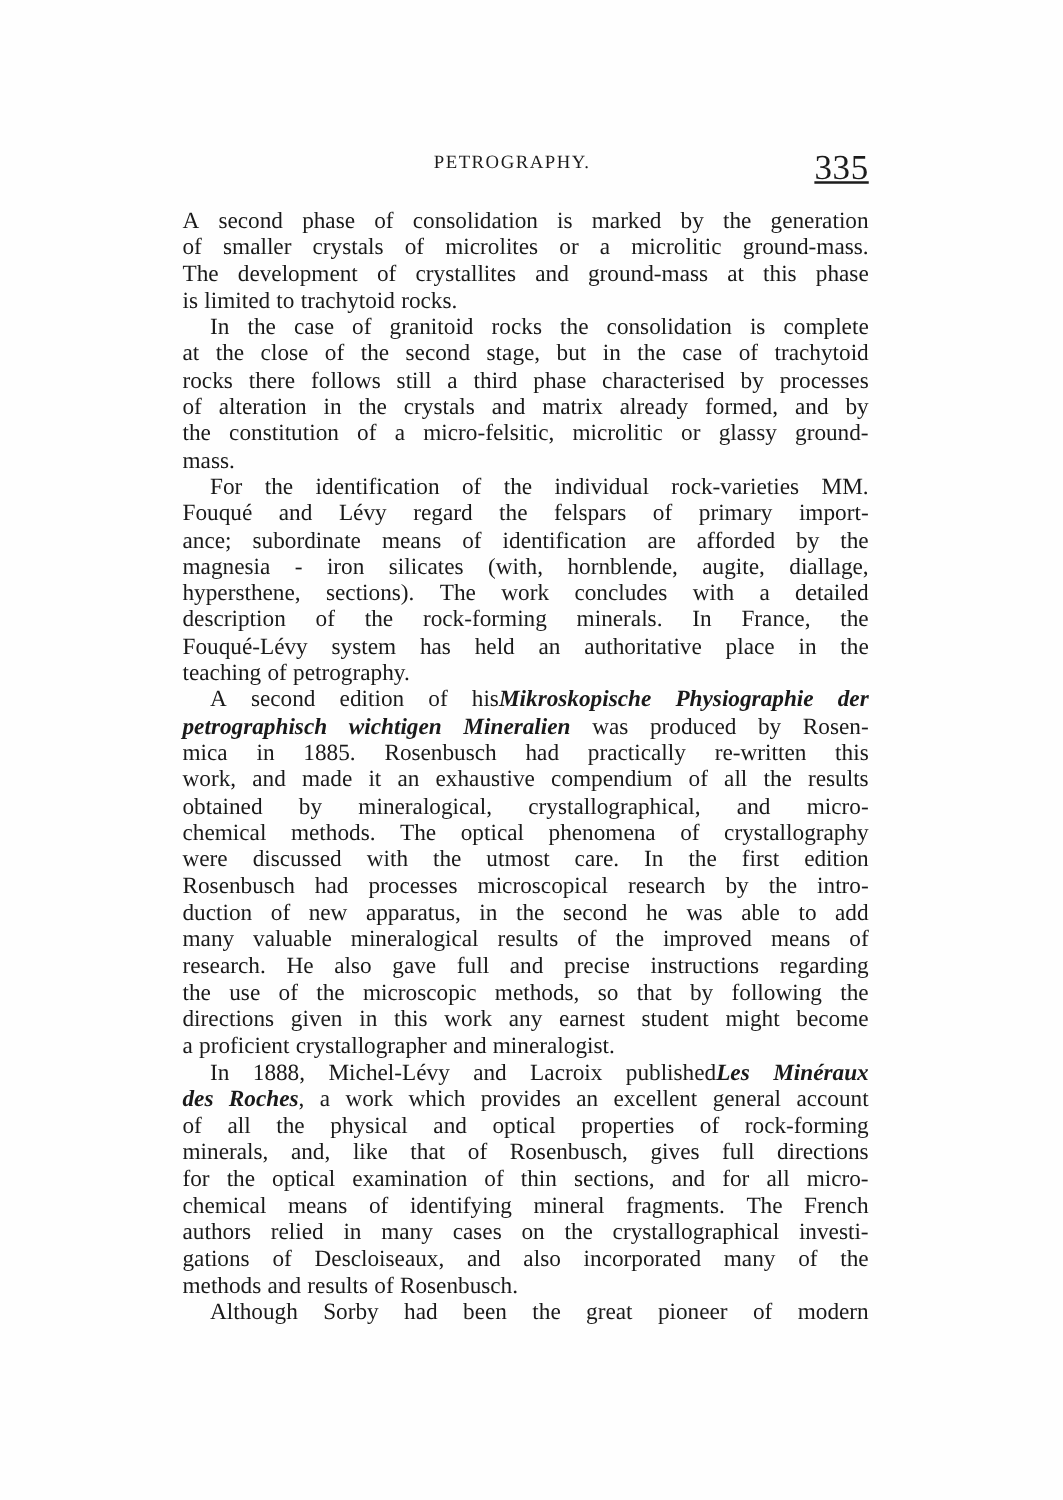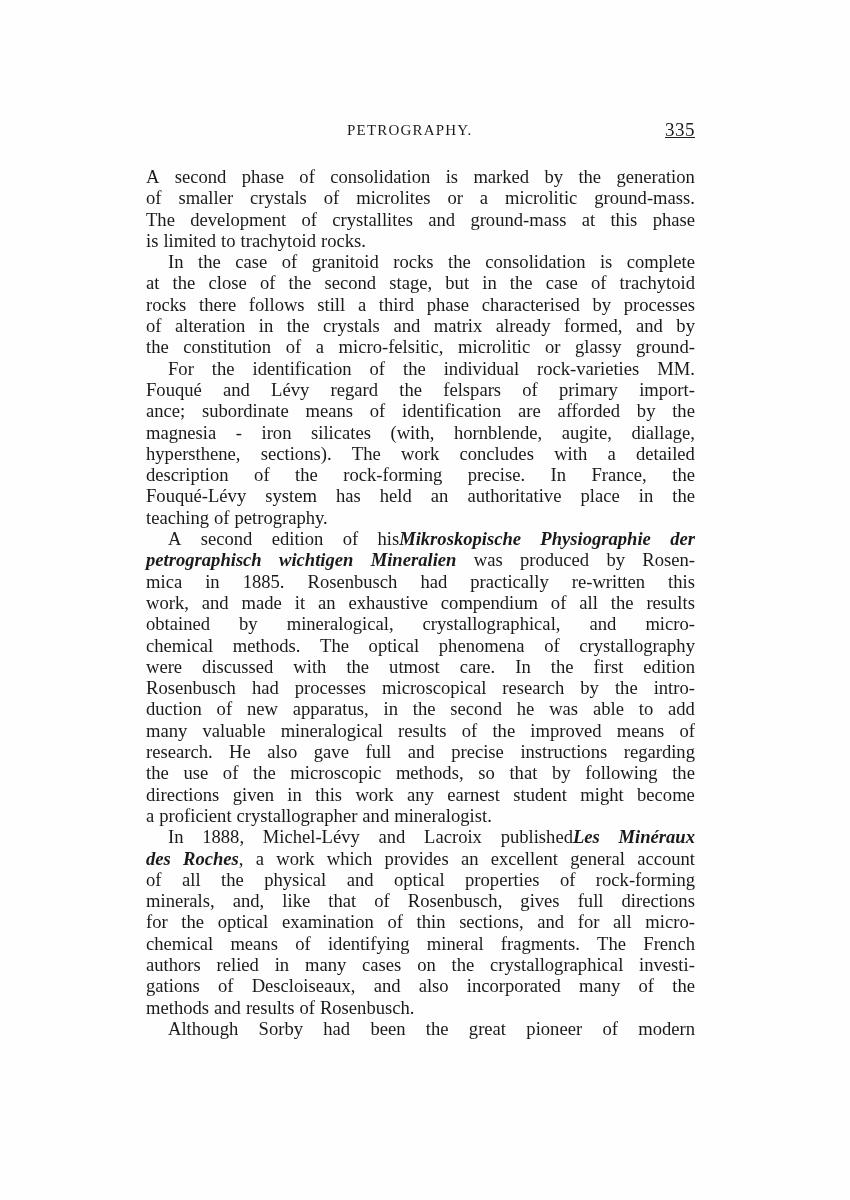--- a/index.html
+++ b/index.html
@@ -34,21 +34,21 @@
     left: 201px;
     top: 3px;
     font-size: 15px;
     letter-spacing: 1.2px;
     color: #1c1c1c;
   }
   .page-number {
     position: absolute;
     right: 0;
     top: 0;
-    font-size: 19px;
+    font-size: 28px;
     letter-spacing: 0.5px;
     color: #1c1c1c;
     text-decoration: underline;
   }
   .body-text {
     position: absolute;
     left: 146px;
     top: 166px;
     width: 549px;
     font-size: 18.6px;
@@ -82,28 +82,29 @@
         <div class="jl"><span class="w"><span>of</span></span><span class="w"><span>smaller</span></span><span class="w"><span>crystals</span></span><span class="w"><span>of</span></span><span class="w"><span>microlites</span></span><span class="w"><span>or</span></span><span class="w"><span>a</span></span><span class="w"><span>microlitic</span></span><span class="w"><span>ground-mass.</span></span></div>
         <div class="jl"><span class="w"><span>The</span></span><span class="w"><span>development</span></span><span class="w"><span>of</span></span><span class="w"><span>crystallites</span></span><span class="w"><span>and</span></span><span class="w"><span>ground-mass</span></span><span class="w"><span>at</span></span><span class="w"><span>this</span></span><span class="w"><span>phase</span></span></div>
         <div class="jl last"><span class="w"><span>is</span></span><span class="w"><span>limited</span></span><span class="w"><span>to</span></span><span class="w"><span>trachytoid</span></span><span class="w"><span>rocks.</span></span></div>
       </div>
       <div>
         <div class="jl indent"><span class="w"><span>In</span></span><span class="w"><span>the</span></span><span class="w"><span>case</span></span><span class="w"><span>of</span></span><span class="w"><span>granitoid</span></span><span class="w"><span>rocks</span></span><span class="w"><span>the</span></span><span class="w"><span>consolidation</span></span><span class="w"><span>is</span></span><span class="w"><span>complete</span></span></div>
         <div class="jl"><span class="w"><span>at</span></span><span class="w"><span>the</span></span><span class="w"><span>close</span></span><span class="w"><span>of</span></span><span class="w"><span>the</span></span><span class="w"><span>second</span></span><span class="w"><span>stage,</span></span><span class="w"><span>but</span></span><span class="w"><span>in</span></span><span class="w"><span>the</span></span><span class="w"><span>case</span></span><span class="w"><span>of</span></span><span class="w"><span>trachytoid</span></span></div>
         <div class="jl"><span class="w"><span>rocks</span></span><span class="w"><span>there</span></span><span class="w"><span>follows</span></span><span class="w"><span>still</span></span><span class="w"><span>a</span></span><span class="w"><span>third</span></span><span class="w"><span>phase</span></span><span class="w"><span>characterised</span></span><span class="w"><span>by</span></span><span class="w"><span>processes</span></span></div>
         <div class="jl"><span class="w"><span>of</span></span><span class="w"><span>alteration</span></span><span class="w"><span>in</span></span><span class="w"><span>the</span></span><span class="w"><span>crystals</span></span><span class="w"><span>and</span></span><span class="w"><span>matrix</span></span><span class="w"><span>already</span></span><span class="w"><span>formed,</span></span><span class="w"><span>and</span></span><span class="w"><span>by</span></span></div>
         <div class="jl"><span class="w"><span>the</span></span><span class="w"><span>constitution</span></span><span class="w"><span>of</span></span><span class="w"><span>a</span></span><span class="w"><span>micro-felsitic,</span></span><span class="w"><span>microlitic</span></span><span class="w"><span>or</span></span><span class="w"><span>glassy</span></span><span class="w"><span>ground-</span></span></div>
+        <div class="jl last"><span class="w"><span>mass.</span></span></div>
       </div>
       <div>
         <div class="jl indent"><span class="w"><span>For</span></span><span class="w"><span>the</span></span><span class="w"><span>identification</span></span><span class="w"><span>of</span></span><span class="w"><span>the</span></span><span class="w"><span>individual</span></span><span class="w"><span>rock-varieties</span></span><span class="w"><span>MM.</span></span></div>
         <div class="jl"><span class="w"><span>Fouqué</span></span><span class="w"><span>and</span></span><span class="w"><span>Lévy</span></span><span class="w"><span>regard</span></span><span class="w"><span>the</span></span><span class="w"><span>felspars</span></span><span class="w"><span>of</span></span><span class="w"><span>primary</span></span><span class="w"><span>import-</span></span></div>
         <div class="jl"><span class="w"><span>ance;</span></span><span class="w"><span>subordinate</span></span><span class="w"><span>means</span></span><span class="w"><span>of</span></span><span class="w"><span>identification</span></span><span class="w"><span>are</span></span><span class="w"><span>afforded</span></span><span class="w"><span>by</span></span><span class="w"><span>the</span></span></div>
         <div class="jl"><span class="w"><span>magnesia</span></span><span class="w"><span>-</span></span><span class="w"><span>iron</span></span><span class="w"><span>silicates</span></span><span class="w"><span>(with,</span></span><span class="w"><span>hornblende,</span></span><span class="w"><span>augite,</span></span><span class="w"><span>diallage,</span></span></div>
         <div class="jl"><span class="w"><span>hypersthene,</span></span><span class="w"><span>sections).</span></span><span class="w"><span>The</span></span><span class="w"><span>work</span></span><span class="w"><span>concludes</span></span><span class="w"><span>with</span></span><span class="w"><span>a</span></span><span class="w"><span>detailed</span></span></div>
-        <div class="jl"><span class="w"><span>description</span></span><span class="w"><span>of</span></span><span class="w"><span>the</span></span><span class="w"><span>rock-forming</span></span><span class="w"><span>precise.</span></span><span class="w"><span>In</span></span><span class="w"><span>France,</span></span><span class="w"><span>the</span></span></div>
+        <div class="jl"><span class="w"><span>description</span></span><span class="w"><span>of</span></span><span class="w"><span>the</span></span><span class="w"><span>rock-forming</span></span><span class="w"><span>minerals.</span></span><span class="w"><span>In</span></span><span class="w"><span>France,</span></span><span class="w"><span>the</span></span></div>
         <div class="jl"><span class="w"><span>Fouqué-Lévy</span></span><span class="w"><span>system</span></span><span class="w"><span>has</span></span><span class="w"><span>held</span></span><span class="w"><span>an</span></span><span class="w"><span>authoritative</span></span><span class="w"><span>place</span></span><span class="w"><span>in</span></span><span class="w"><span>the</span></span></div>
         <div class="jl last"><span class="w"><span>teaching</span></span><span class="w"><span>of</span></span><span class="w"><span>petrography.</span></span></div>
       </div>
       <div>
         <div class="jl indent"><span class="w"><span>A</span></span><span class="w"><span>second</span></span><span class="w"><span>edition</span></span><span class="w"><span>of</span></span><span class="w"><span>his</span><span class="it">Mikroskopische</span></span><span class="w"><span class="it">Physiographie</span></span><span class="w"><span class="it">der</span></span></div>
         <div class="jl"><span class="w"><span class="it">petrographisch</span></span><span class="w"><span class="it">wichtigen</span></span><span class="w"><span class="it">Mineralien</span></span><span class="w"><span>was</span></span><span class="w"><span>produced</span></span><span class="w"><span>by</span></span><span class="w"><span>Rosen-</span></span></div>
         <div class="jl"><span class="w"><span>mica</span></span><span class="w"><span>in</span></span><span class="w"><span>1885.</span></span><span class="w"><span>Rosenbusch</span></span><span class="w"><span>had</span></span><span class="w"><span>practically</span></span><span class="w"><span>re-written</span></span><span class="w"><span>this</span></span></div>
         <div class="jl"><span class="w"><span>work,</span></span><span class="w"><span>and</span></span><span class="w"><span>made</span></span><span class="w"><span>it</span></span><span class="w"><span>an</span></span><span class="w"><span>exhaustive</span></span><span class="w"><span>compendium</span></span><span class="w"><span>of</span></span><span class="w"><span>all</span></span><span class="w"><span>the</span></span><span class="w"><span>results</span></span></div>
         <div class="jl"><span class="w"><span>obtained</span></span><span class="w"><span>by</span></span><span class="w"><span>mineralogical,</span></span><span class="w"><span>crystallographical,</span></span><span class="w"><span>and</span></span><span class="w"><span>micro-</span></span></div>
         <div class="jl"><span class="w"><span>chemical</span></span><span class="w"><span>methods.</span></span><span class="w"><span>The</span></span><span class="w"><span>optical</span></span><span class="w"><span>phenomena</span></span><span class="w"><span>of</span></span><span class="w"><span>crystallography</span></span></div>

